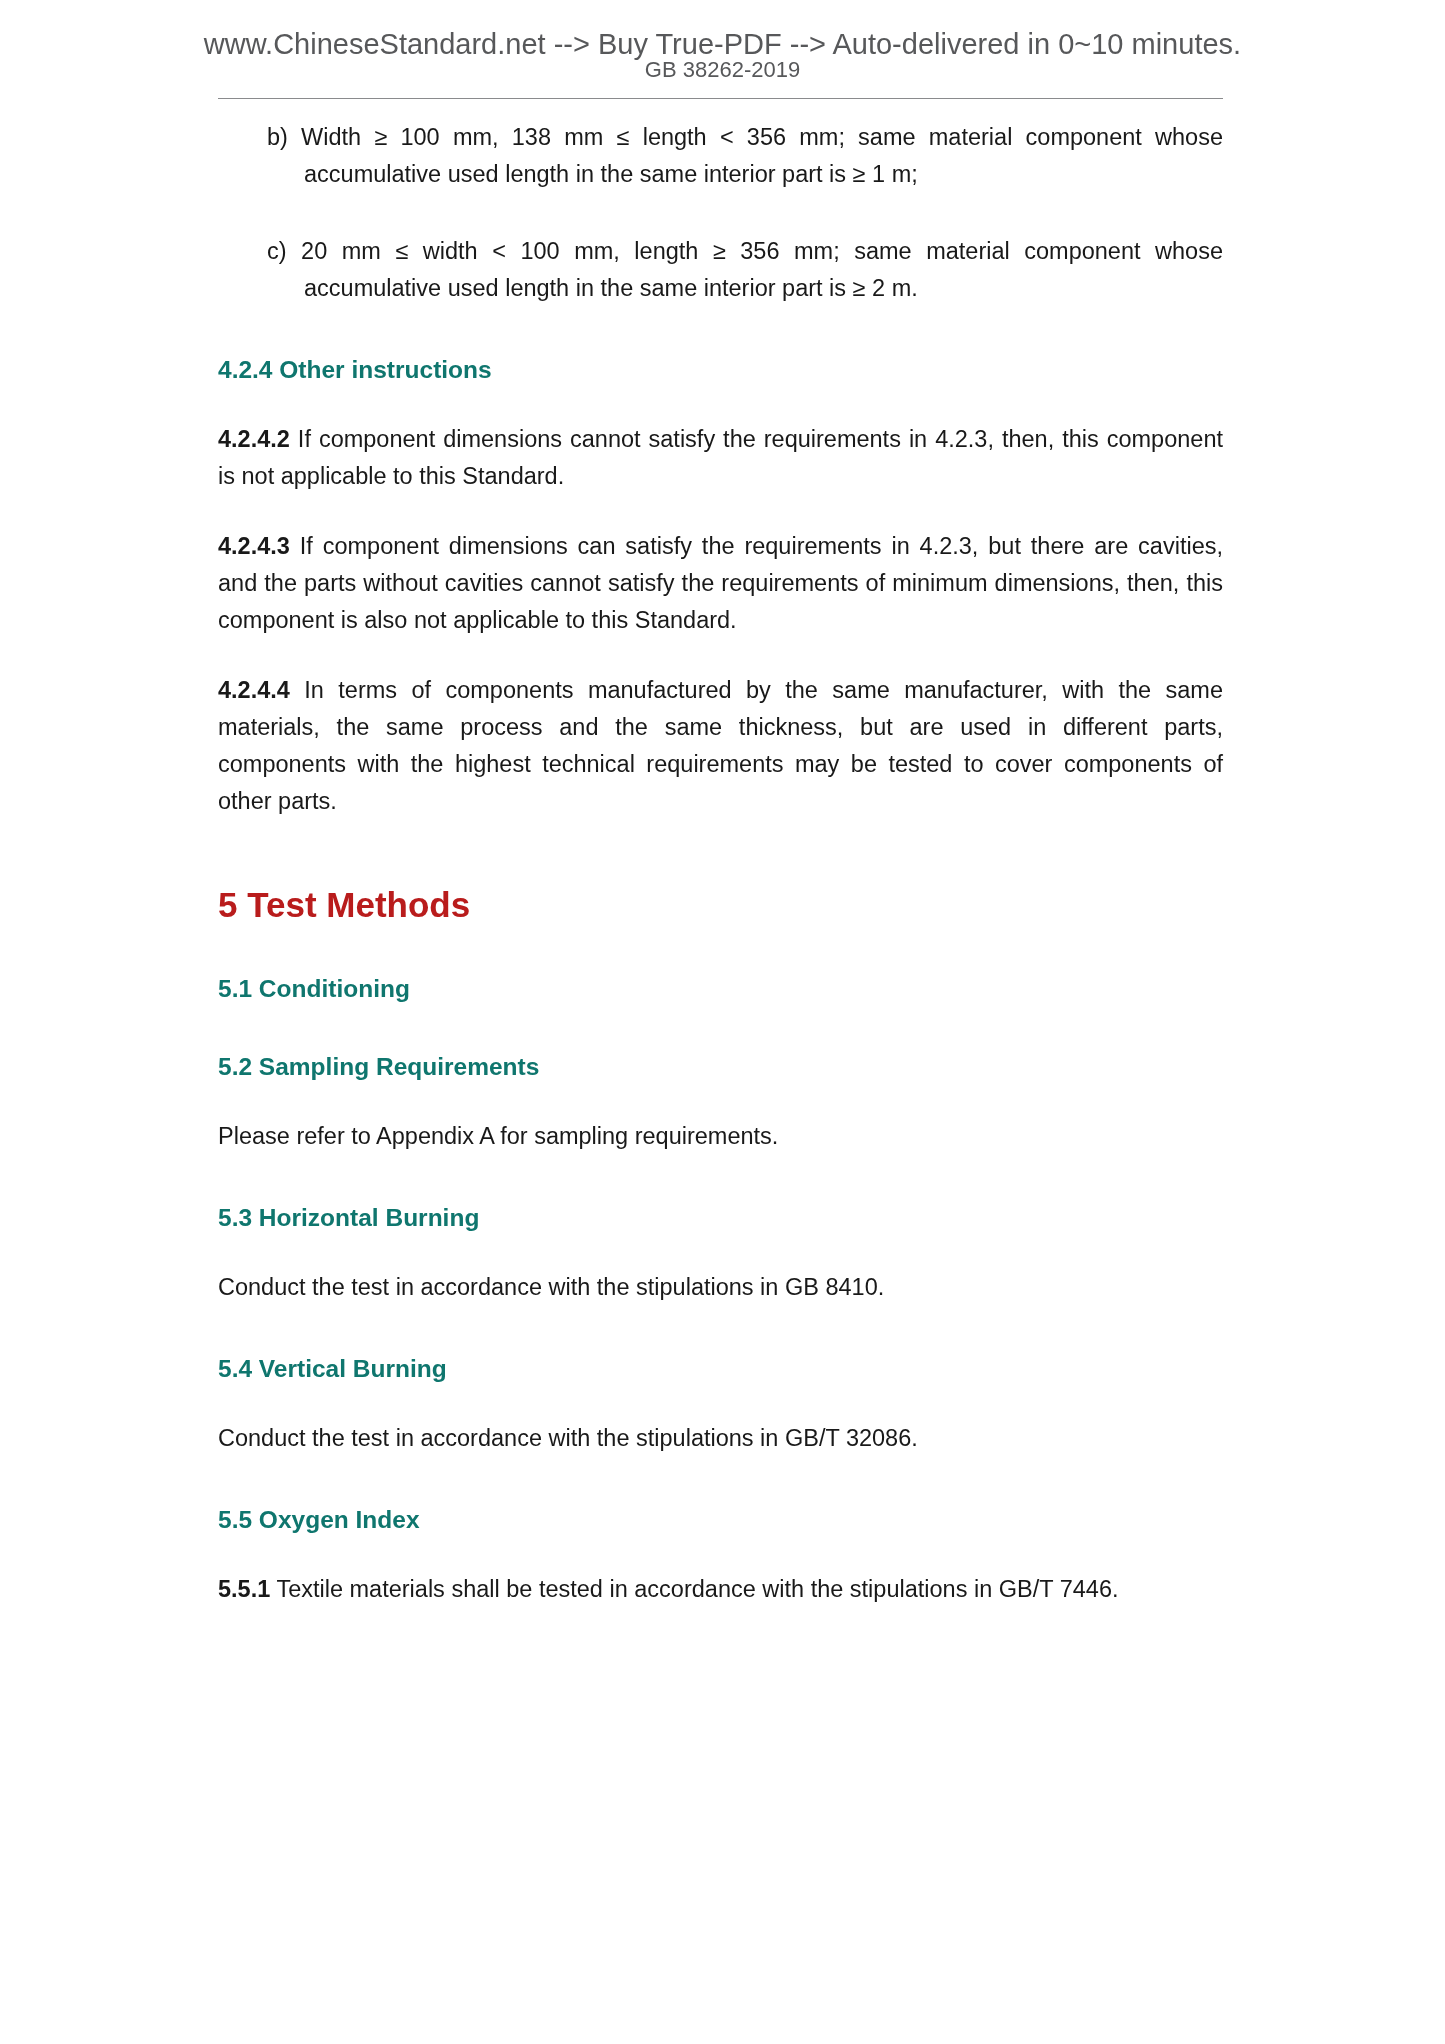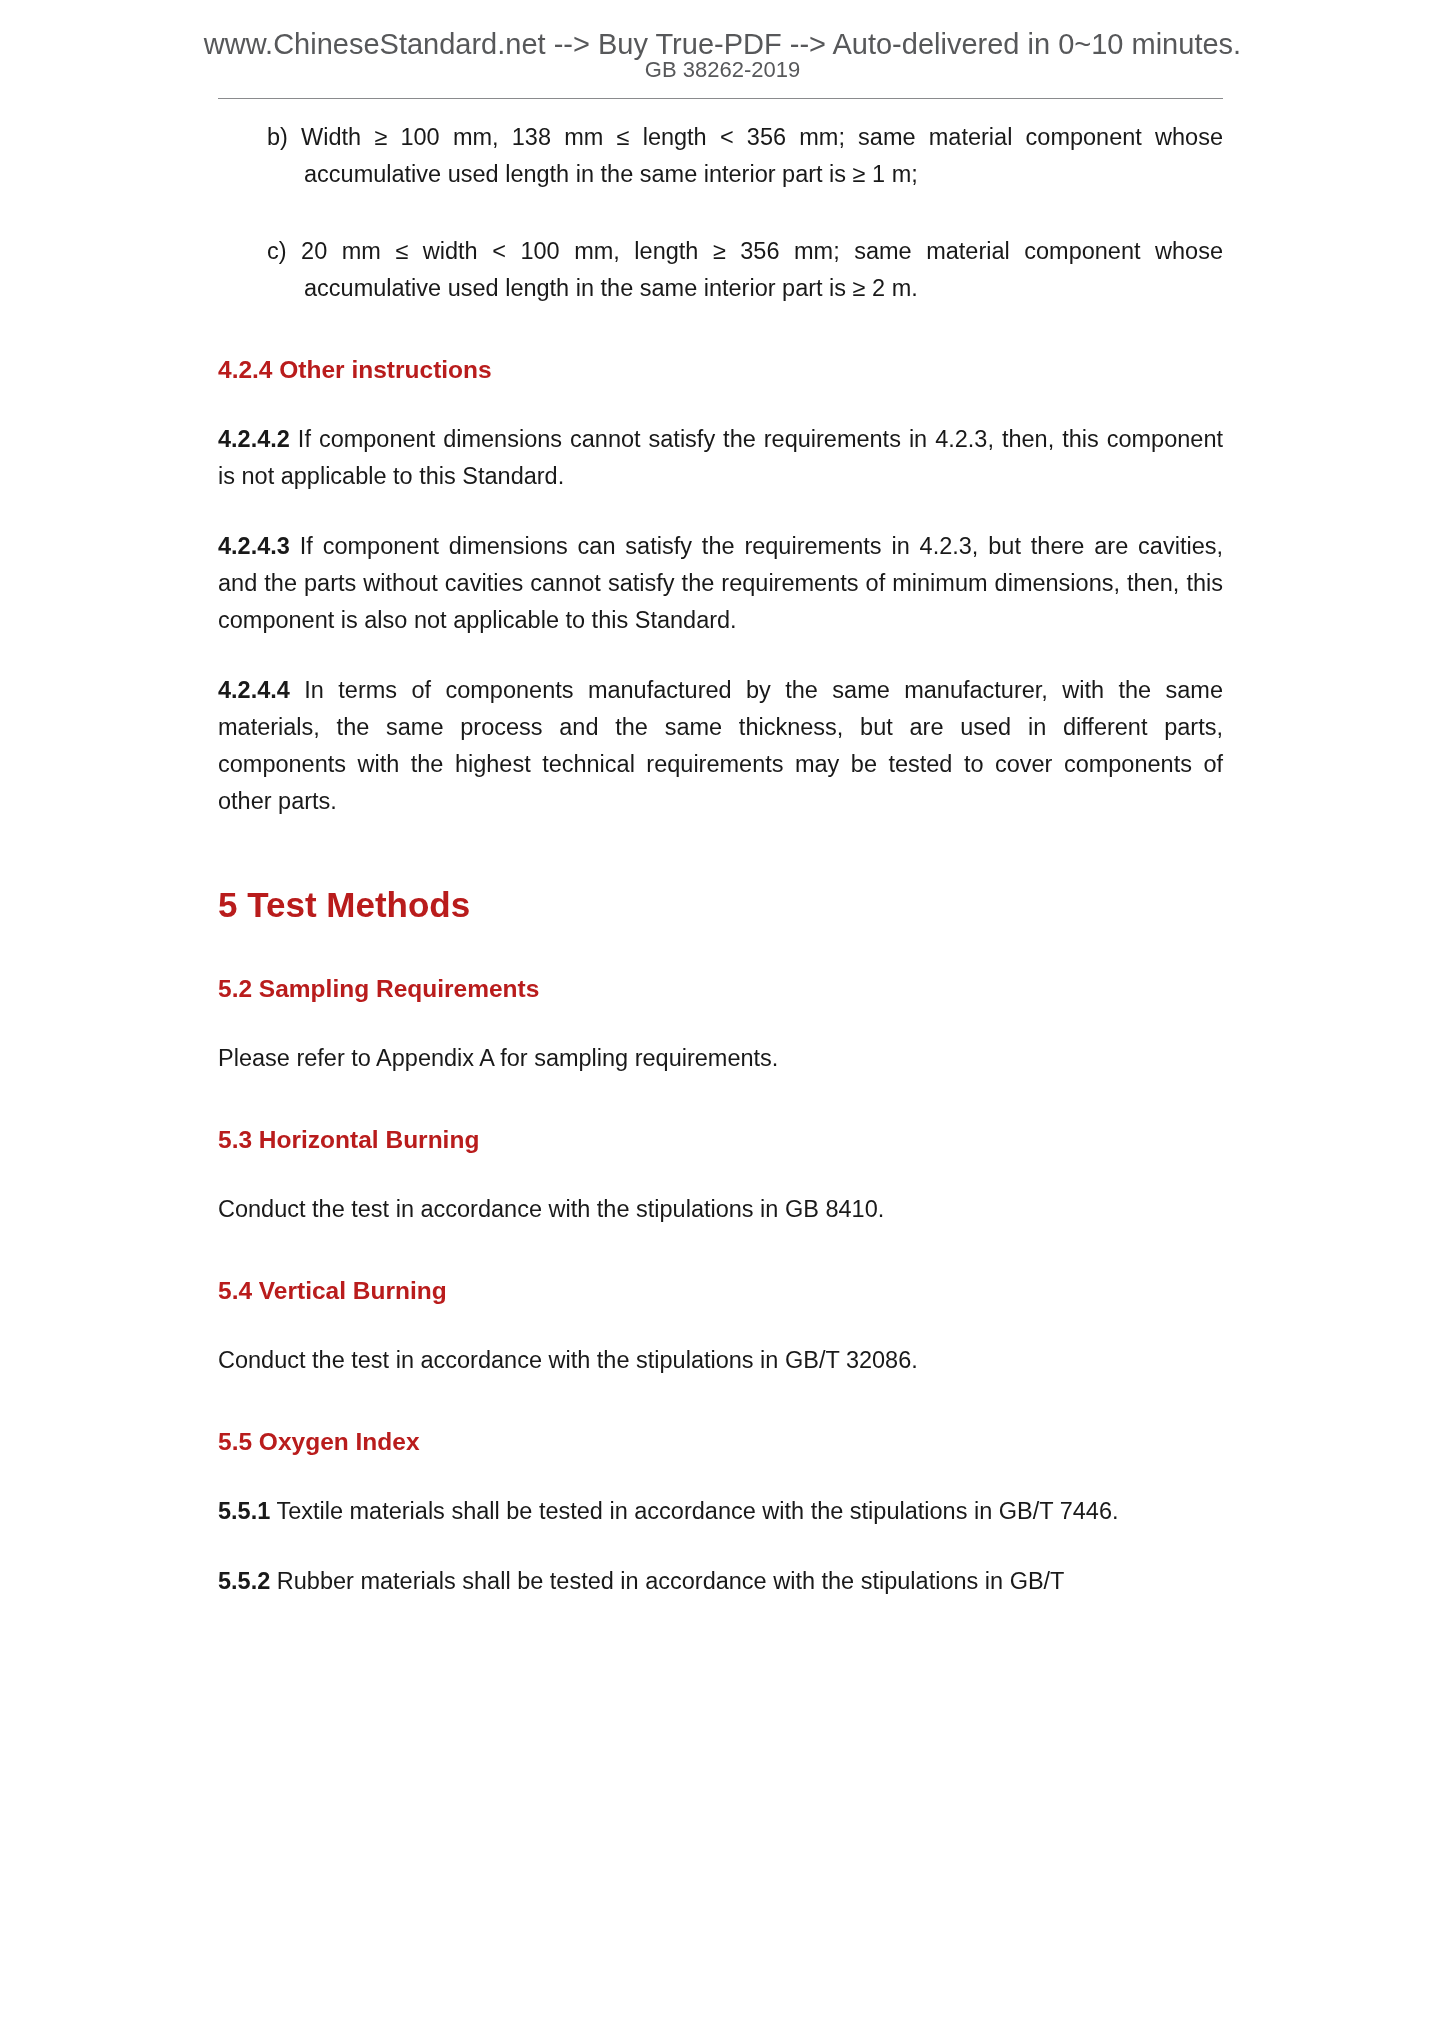--- a/index.html
+++ b/index.html
@@ -56,21 +56,21 @@
   .list-item {
     padding-left: 86px;
     text-indent: -37px;
     margin-bottom: 40px;
   }
   .clause-num { font-weight: bold; }
   h3.subhead {
     font-size: 24.5px;
     line-height: 30px;
     margin: 48px 0 36px 0;
-    color: #b91c1c;
+    color: #0f766e;
   }
   h1.bighead {
     font-size: 35px;
     line-height: 42px;
     margin: 64px 0 48px 0;
     color: #b91c1c;
   }
   
   .footer {
     position: absolute;
@@ -117,20 +117,21 @@
 
 
     <p class="para"><span class="clause-num">4.2.4.2</span> <span>If component dimensions cannot satisfy the requirements in 4.2.3, then, this component is not applicable to this Standard.</span></p>
 
     <p class="para"><span class="clause-num">4.2.4.3</span> <span>If component dimensions can satisfy the requirements in 4.2.3, but there are cavities, and the parts without cavities cannot satisfy the requirements of minimum dimensions, then, this component is also not applicable to this Standard.</span></p>
 
     <p class="para"><span class="clause-num">4.2.4.4</span> <span>In terms of components manufactured by the same manufacturer, with the same materials, the same process and the same thickness, but are used in different parts, components with the highest technical requirements may be tested to cover components of other parts.</span></p>
 
     <h1 class="bighead">5 Test Methods</h1>
 
+    <h3 class="subhead">5.1 Conditioning</h3>
 
     <h3 class="subhead">5.2 Sampling Requirements</h3>
     <p class="para">Please refer to Appendix A for sampling requirements.</p>
 
     <h3 class="subhead">5.3 Horizontal Burning</h3>
     <p class="para">Conduct the test in accordance with the stipulations in GB 8410.</p>
 
     <h3 class="subhead">5.4 Vertical Burning</h3>
     <p class="para">Conduct the test in accordance with the stipulations in GB/T 32086.</p>
 

